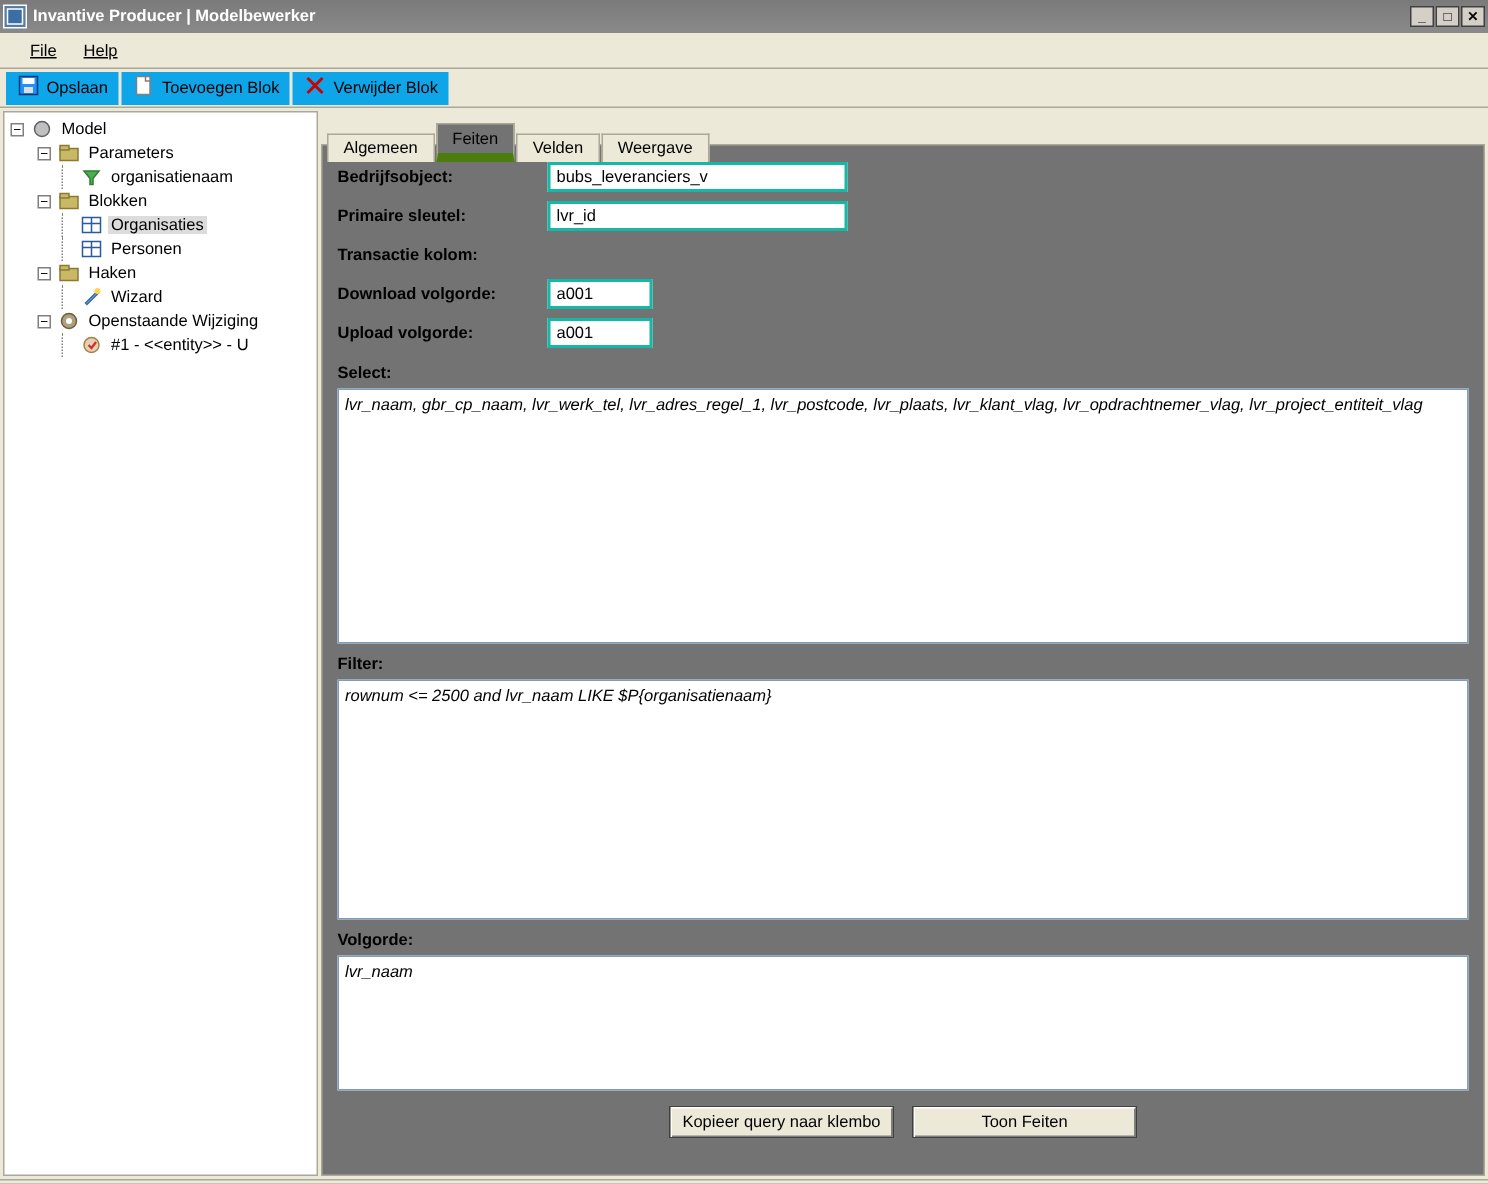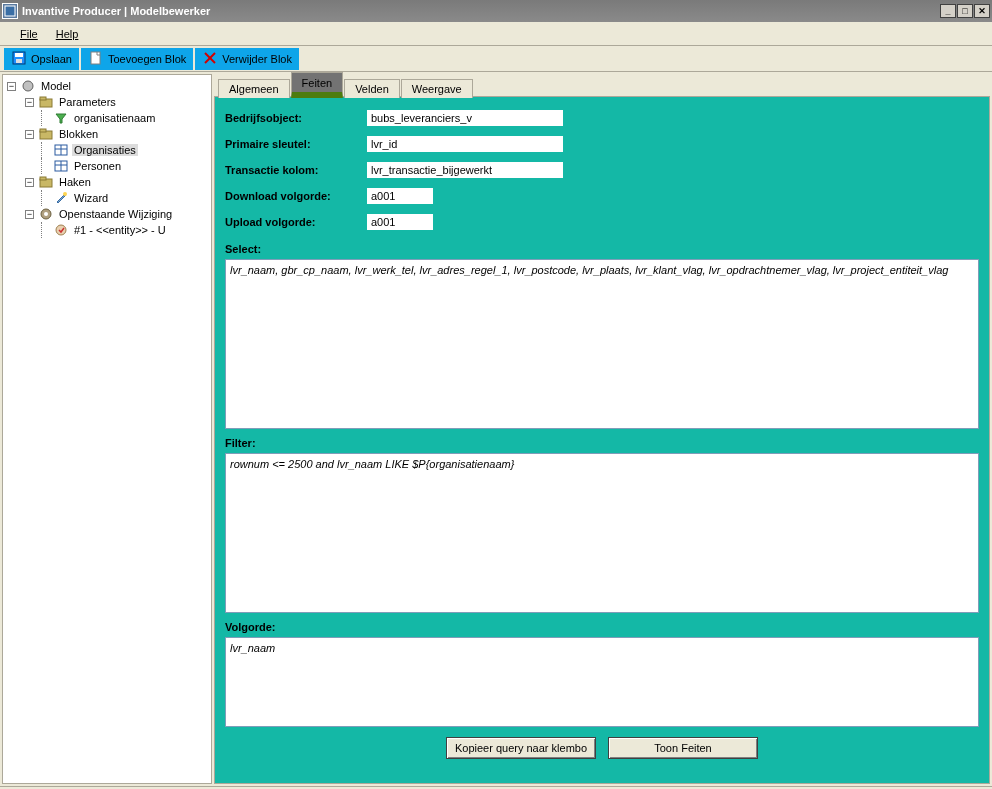--- a/index.html
+++ b/index.html
@@ -32,23 +32,23 @@
 .tree-row .expander .box { width:9px; height:9px; border:1px solid #808080; background:#fff; font-size:9px; line-height:7px; text-align:center; color:#000;}
 .tree-row .icon { width:16px; height:16px; margin-right:3px; display:flex; align-items:center; justify-content:center;}
 .tree-row .label { padding:0 2px;text-align:center; }
 .tree-row.selected .label { background:#dcdcdc; }
 .ind1 { margin-left:18px;} .ind2 { margin-left:36px;}
 .dotted-spacer { width:12px; height:16px; border-left:1px dotted #808080; margin-right:0;}
 
 
 .content { flex:1; margin:2px 2px 2px 0; display:flex; flex-direction:column;}
 .tab-strip { display:flex; align-items:flex-end; background:#ece9d8; padding-left:4px; height:22px;}
-.tab { padding:3px 10px; border:1px solid #aca899; border-bottom:none; background:#ece9d8; margin-right:1px; cursor:pointer; position:relative; top:2px;}
+.tab { padding:3px 10px; border:1px solid #aca899; border-bottom:none; background:#ece9d8; margin-right:1px; cursor:pointer; position:relative; top:12px;}
 .tab.active { background:#737373; font-weight:normal; z-index:2; padding-top:4px; border-bottom:6px solid #4d7c0f;}
-.tab-pane { flex:1; border:1px solid #aca899; background:#14b8a6; padding:8px 10px; overflow:auto; display:flex; flex-direction:column;}
+.tab-pane { flex:1; border:1px solid #aca899; background:#737373; padding:8px 10px; overflow:auto; display:flex; flex-direction:column;}
 
 .form-row { display:flex; align-items:center; height:26px; }
 .form-row .lbl { width:140px; font-weight:bold; }
 .form-row input { height:20px; border:2px solid #14b8a6; background:#fff; padding:0 4px; font-size:11px; outline:none;}
 .inp-wide { width:200px; }
 .inp-short { width:70px; }
 
 .section-lbl { font-weight:bold; margin-top:8px; margin-bottom:4px; }
 .multi-box { border:1px solid #7f9db9; background:#fff; width:100%; padding:4px; font-size:11px; resize:none; outline:none; font-family:Tahoma, Arial, sans-serif;font-style:italic;}
 .multi-select { height:170px; }
@@ -245,21 +245,20 @@
       <div class="form-row">
         <div class="lbl">Bedrijfsobject:</div>
         <input class="inp-wide" value="bubs_leveranciers_v" style="">
       </div>
       <div class="form-row">
         <div class="lbl">Primaire sleutel:</div>
         <input class="inp-wide" value="lvr_id" style="">
       </div>
       <div class="form-row">
         <div class="lbl">Transactie kolom:</div>
-        <input class="inp-wide" value="lvr_transactie_bijgewerkt" style="">
       </div>
       <div class="form-row">
         <div class="lbl">Download volgorde:</div>
         <input class="inp-short" value="a001" style="">
       </div>
       <div class="form-row">
         <div class="lbl">Upload volgorde:</div>
         <input class="inp-short" value="a001" style="">
       </div>
 

